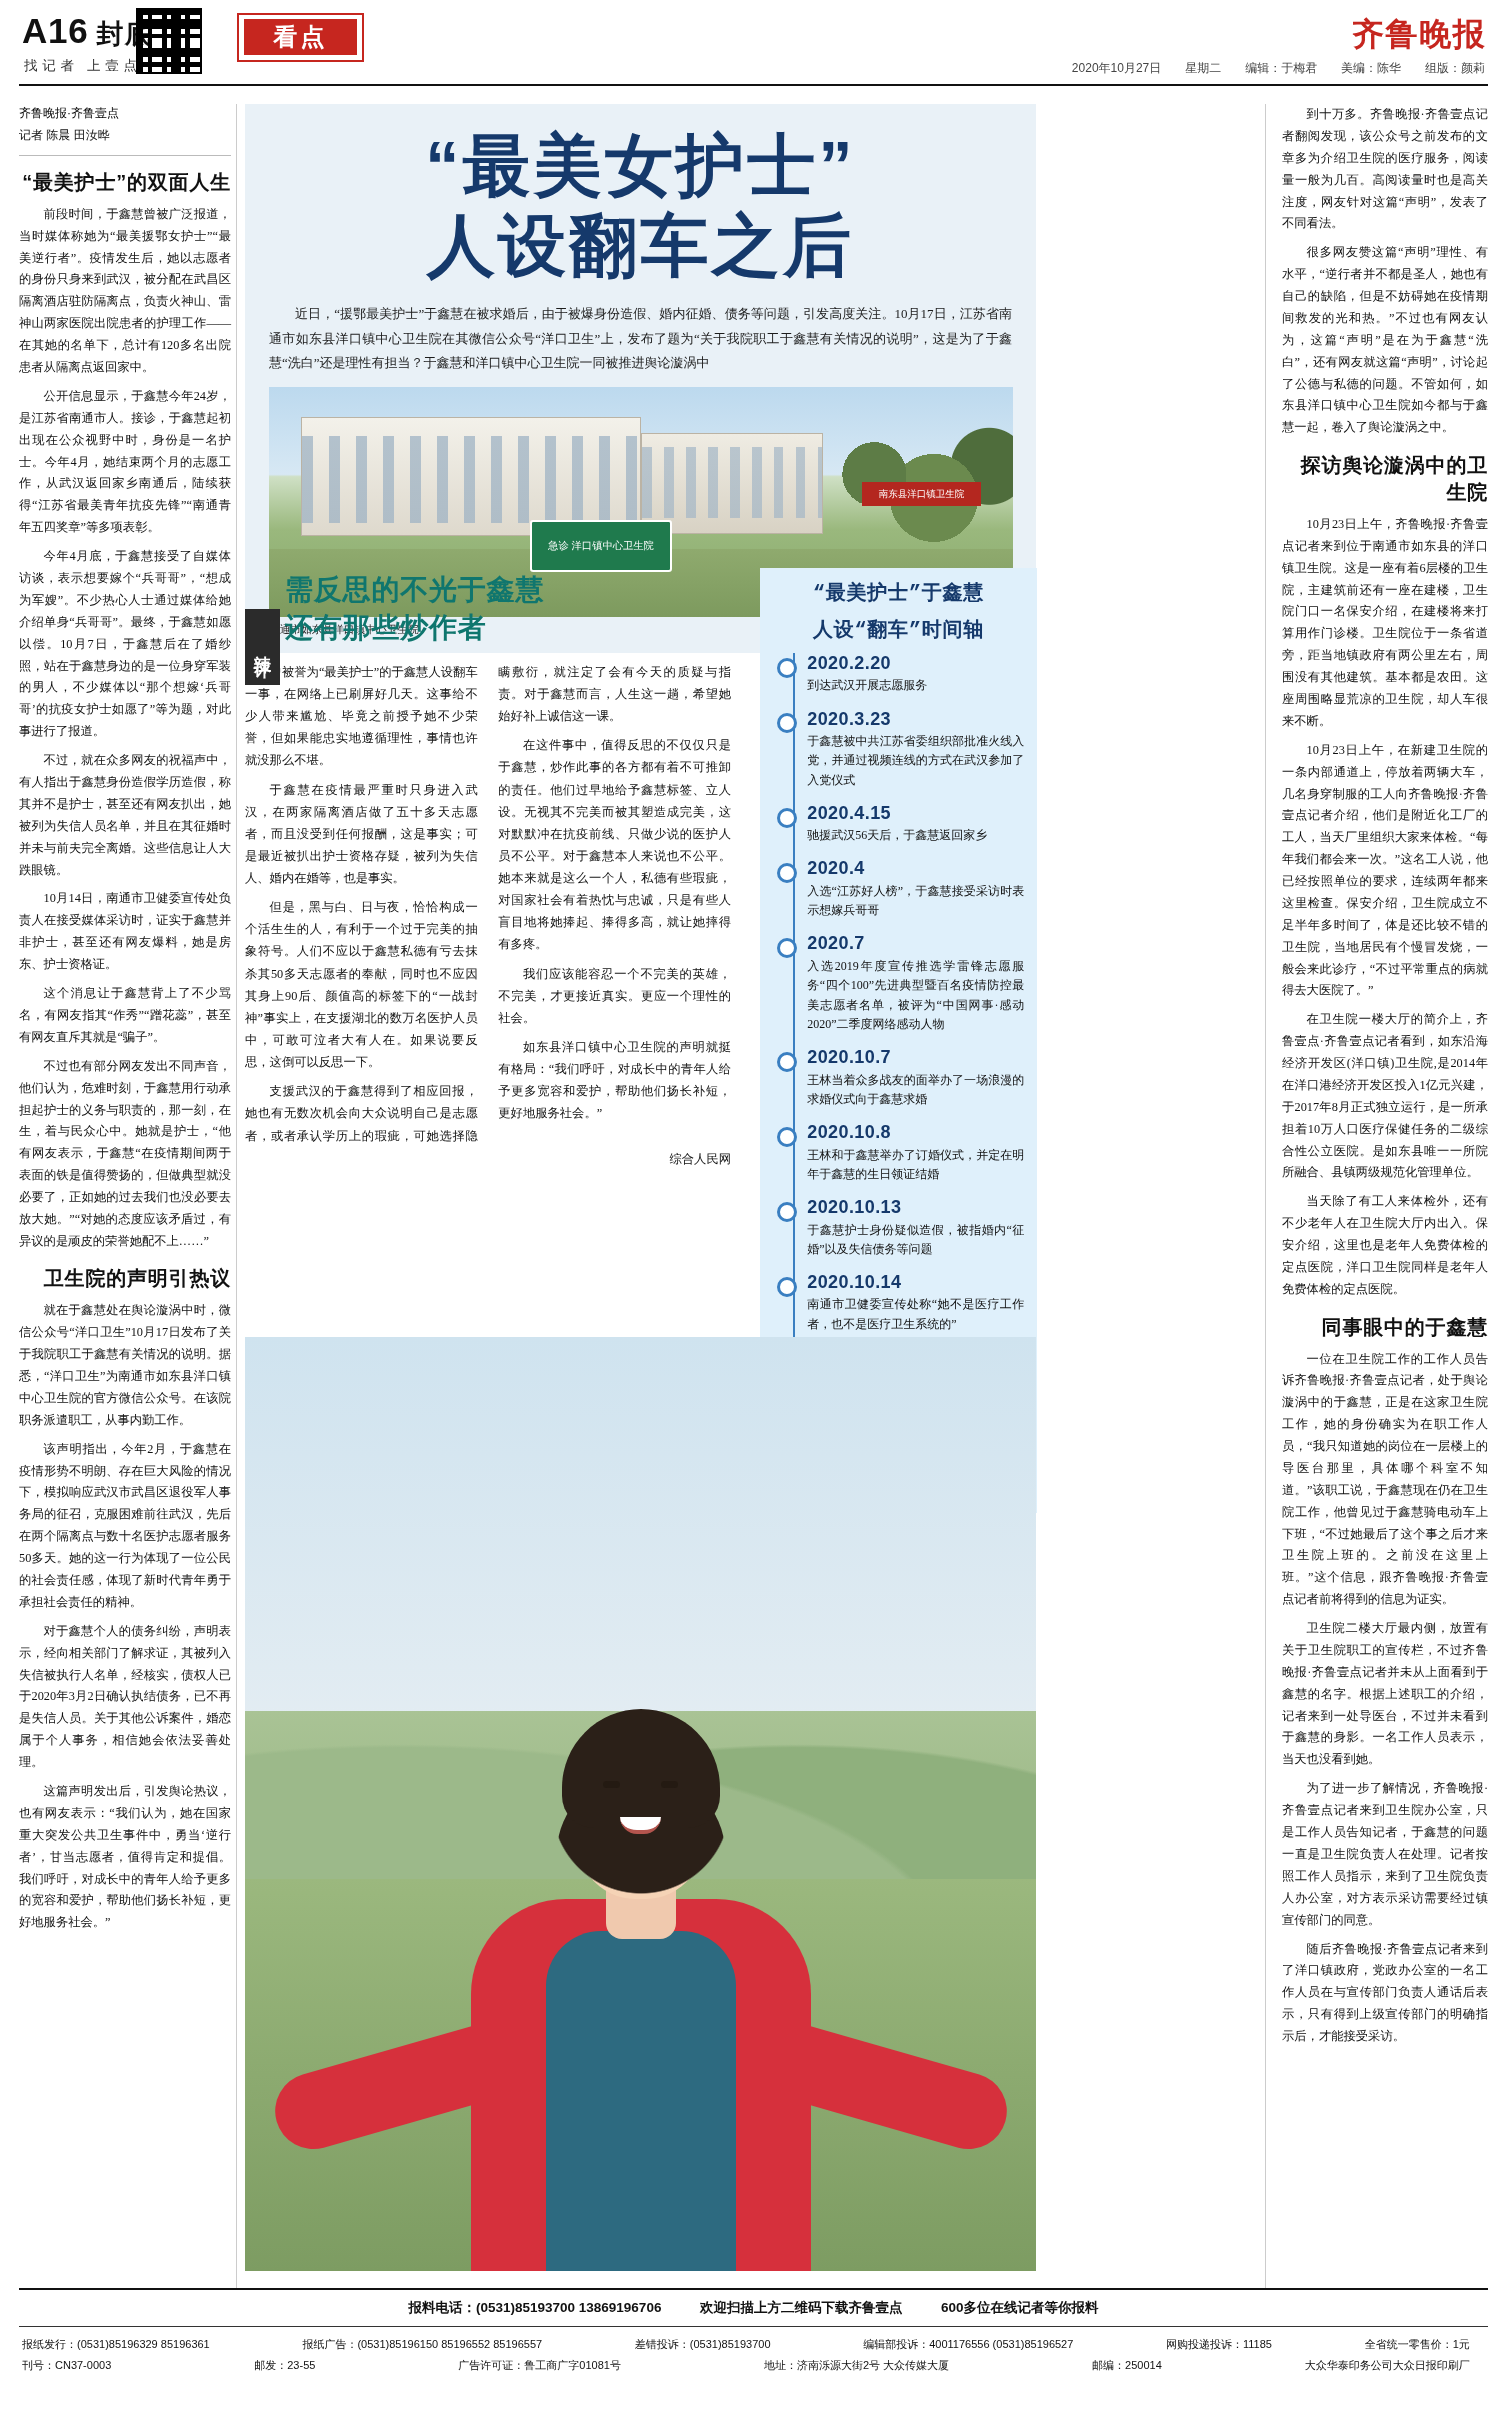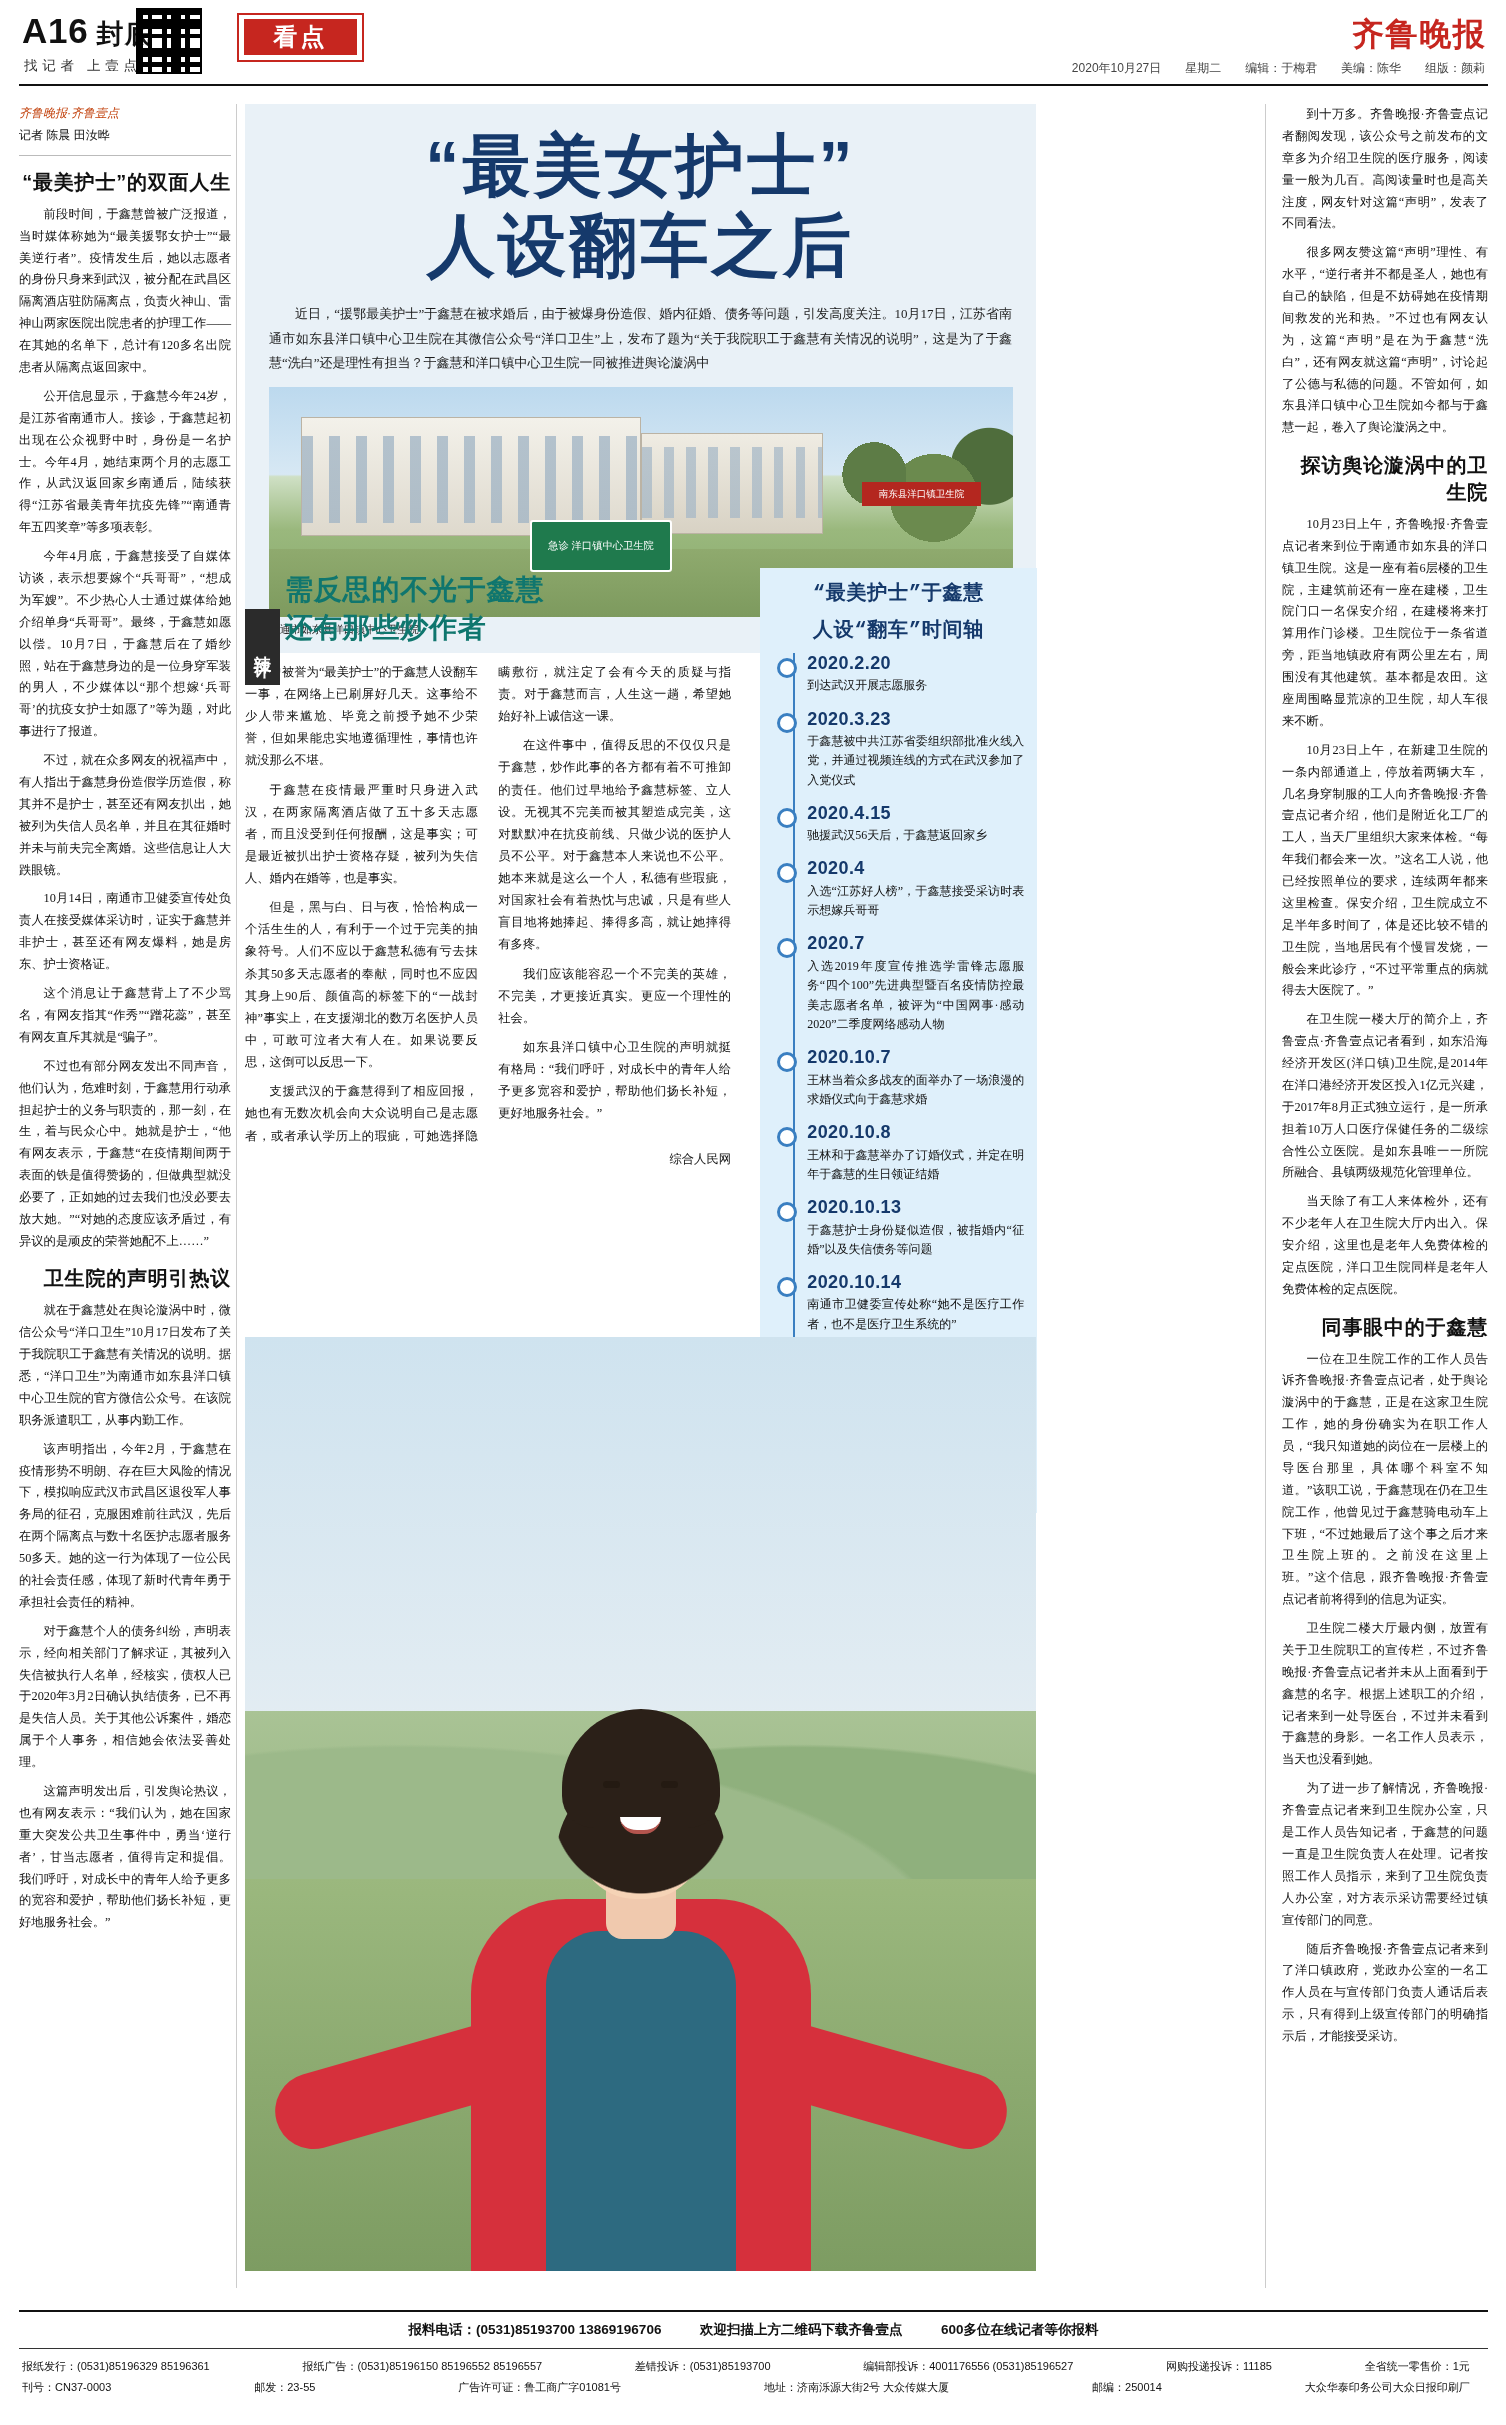--- a/index.html
+++ b/index.html
@@ -60,24 +60,23 @@
   }
   .header-meta span { margin-left:20.6px; }
   .rule-top { position:absolute; left:19px; top:84px; width:1469px; height:1.6px; background:#111; }
 
   
   .col { position:absolute; top:104px; }
   .col-left  { left:19px;   width:212px; }
   .col-right { left:1282px; width:206px; }
 
   .kicker {
-    font-size:12px; line-height:1.55; color:#c2410c;
+    font-size:12px; line-height:1.55; color:#000000;
     font-family:"Liberation Sans", sans-serif;
     margin-bottom:3.2px;
-    font-style:italic;
   }
   .byline { font-size:12px; line-height:1.55; margin-bottom:11px;
     font-family:"Liberation Sans", sans-serif; }
   .hline { height:0.8px; background:#bbb; margin:8px 0 9.5px; }
 
   h2.sub {
     font-size:20px; font-weight:bold; margin:12.7px 0 8px;
     font-family:"Liberation Sans", sans-serif; letter-spacing:0.8px;text-align:right;
   }
   p.body {
@@ -270,21 +269,21 @@
   }
   .np-eyeL { left:50%; margin-left:-38px; bottom:483px; }
   .np-eyeR { left:50%; margin-left:20.6px; bottom:483px; }
   .np-smile {
     position:absolute; left:50%; margin-left:-20.6px; bottom:437px;
     width:41px; height:17.4px; background:#fff;
     border-radius:0 0 20.6px 20.6px; border-bottom:4px solid #b4554e;
   }
 
   
-  .footer { position:absolute; left:0; bottom:0; width:1507px; height:116px; }
+  .footer { position:absolute; left:0; bottom:6px; width:1507px; height:132px; }
   .footer .rule { position:absolute; left:19px; top:0; width:1469px; height:1.6px; background:#111; }
   .f-line1 {
     position:absolute; left:0; top:11px; width:1507px; text-align:center;
     font-family:"Liberation Sans", sans-serif; font-size:13.5px; font-weight:bold;
   }
   .f-line1 span { margin:0 17.4px; }
   .f-rule2 { position:absolute; left:19px; top:38px; width:1469px; height:0.8px; background:#333; }
   .f-grid {
     position:absolute; left:22px; top:46px; width:1462px;
     font-family:"Liberation Sans", sans-serif; font-size:11px; line-height:1.9;

